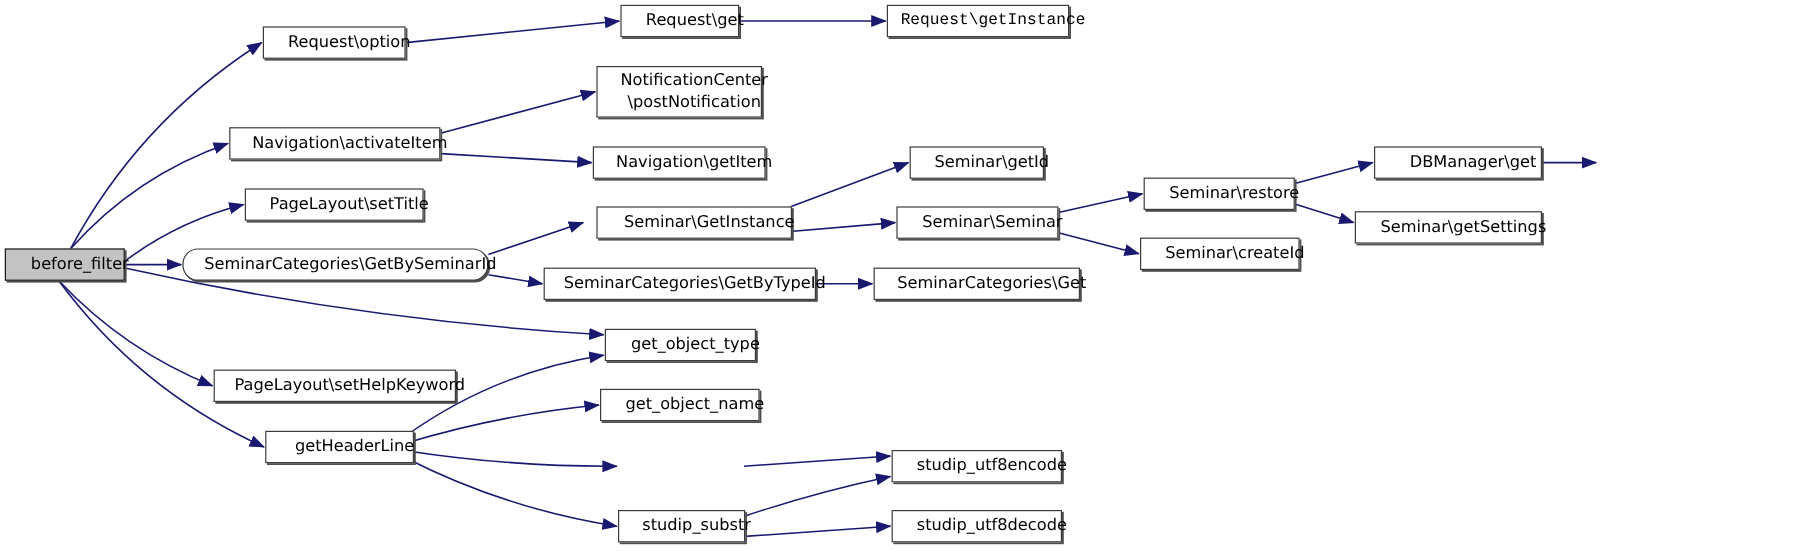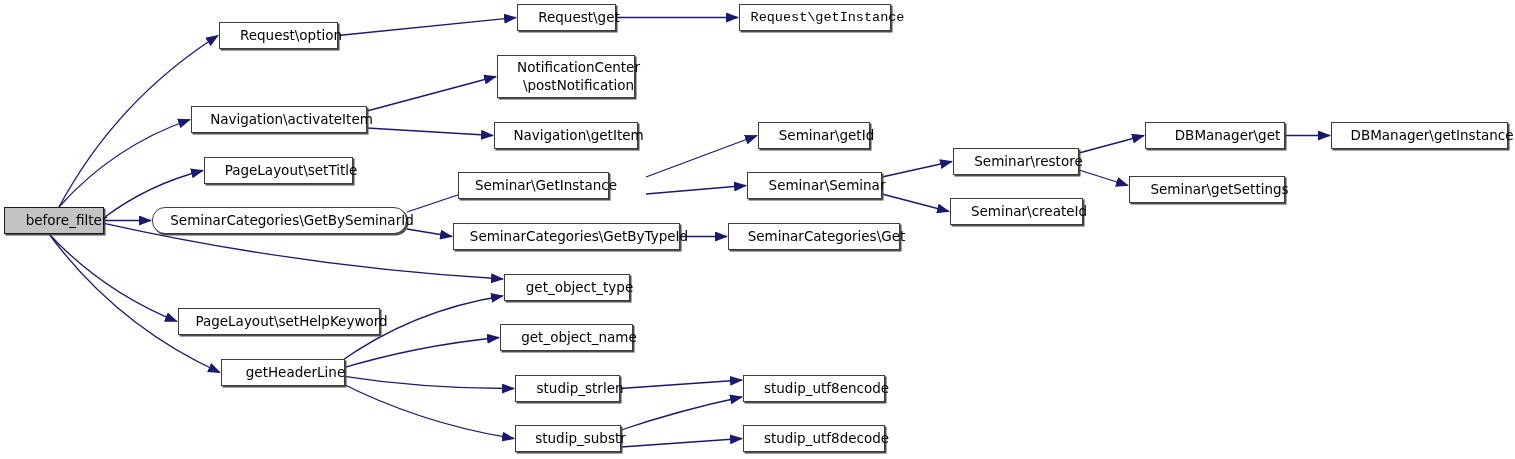--- a/index.html
+++ b/index.html
@@ -95,34 +95,31 @@
       </div>
       <div class="node" style="left: 494px; top: 122px; width: 144px; height: 27px;">
         <span>Navigation\getItem</span>
       </div>
       <div class="node" style="left: 758px; top: 122px; width: 112px; height: 27px;">
         <span>Seminar\getId</span>
       </div>
       <div class="node" style="left: 204px; top: 157px; width: 149px; height: 27px;">
         <span>PageLayout\setTitle</span>
       </div>
-      <div class="node" style="left: 458px; top: 172px; width: 151px; height: 27px;">
+      <div class="node" style="left: 497px; top: 172px; width: 163px; height: 27px;">
         <span>Seminar\GetInstance</span>
       </div>
       <div class="node" style="left: 747px; top: 172px; width: 135px; height: 27px;">
         <span>Seminar\Seminar</span>
       </div>
       <div class="node" style="left: 953px; top: 148px; width: 126px; height: 27px;">
         <span>Seminar\restore</span>
       </div>
       <div class="node" style="left: 1145px; top: 122px; width: 140px; height: 27px;">
         <span>DBManager\get</span>
-      </div>
-      <div class="node" style="left: 1331px; top: 122px; width: 177px; height: 27px;">
-        <span>DBManager\getInstance</span>
       </div>
       <div class="node" style="left: 1129px; top: 176px; width: 156px; height: 27px;">
         <span>Seminar\getSettings</span>
       </div>
       <div class="node" style="left: 950px; top: 198px; width: 133px; height: 27px;">
         <span>Seminar\createId</span>
       </div>
       <div class="node" style="left: 152px; top: 207px; width: 255px; height: 27px; border-radius: 13px;">
         <span>SeminarCategories\GetBySeminarId</span>
       </div>
@@ -137,23 +134,20 @@
       </div>
       <div class="node" style="left: 178px; top: 308px; width: 202px; height: 27px;">
         <span>PageLayout\setHelpKeyword</span>
       </div>
       <div class="node" style="left: 500px; top: 324px; width: 133px; height: 27px;">
         <span>get_object_name</span>
       </div>
       <div class="node" style="left: 221px; top: 359px; width: 124px; height: 27px;">
         <span>getHeaderLine</span>
       </div>
-      <div class="node" style="left: 515px; top: 375px; width: 105px; height: 27px;">
-        <span>studip_strlen</span>
-      </div>
       <div class="node" style="left: 743px; top: 375px; width: 142px; height: 27px;">
         <span>studip_utf8encode</span>
       </div>
       <div class="node" style="left: 515px; top: 425px; width: 106px; height: 27px;">
         <span>studip_substr</span>
       </div>
       <div class="node" style="left: 743px; top: 425px; width: 142px; height: 27px;">
         <span>studip_utf8decode</span>
       </div>
     </div>

